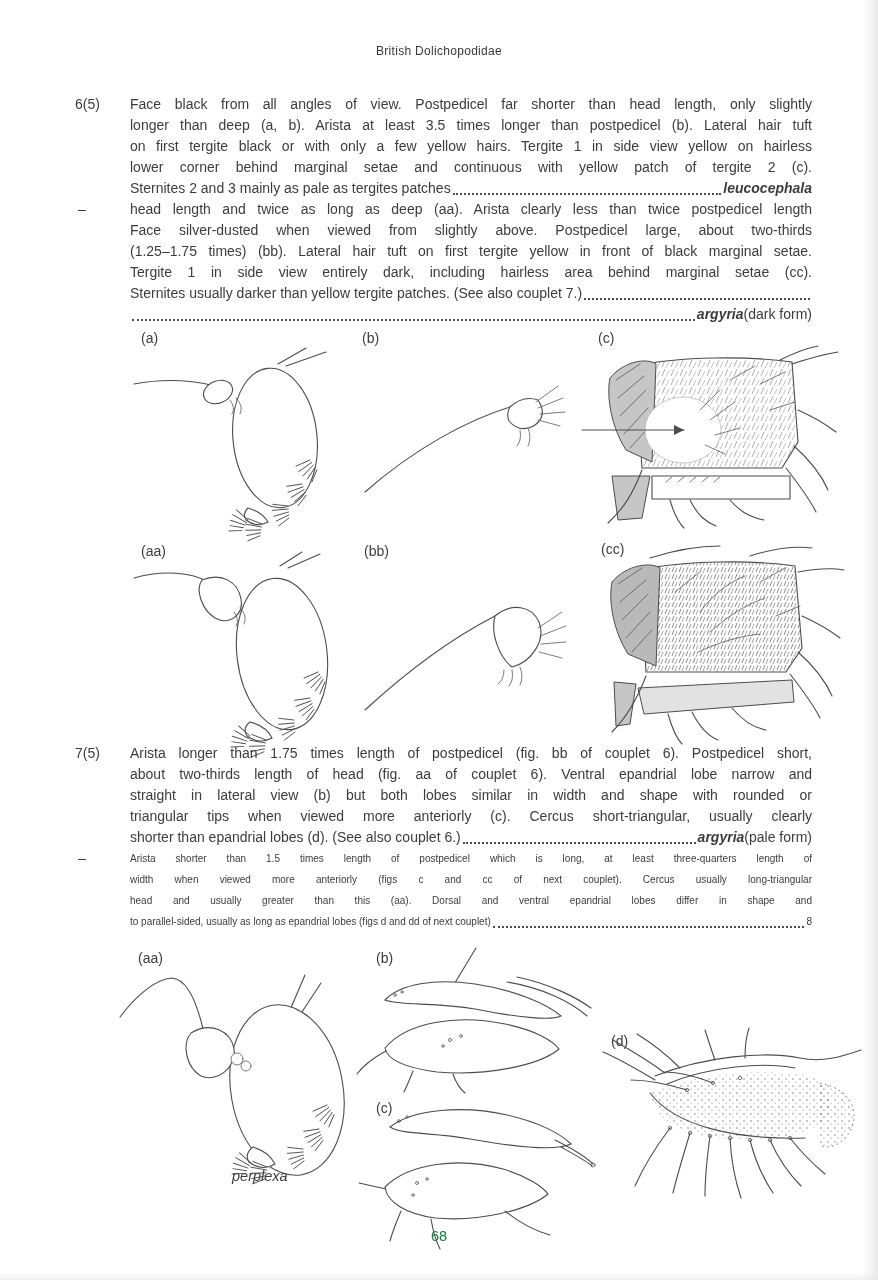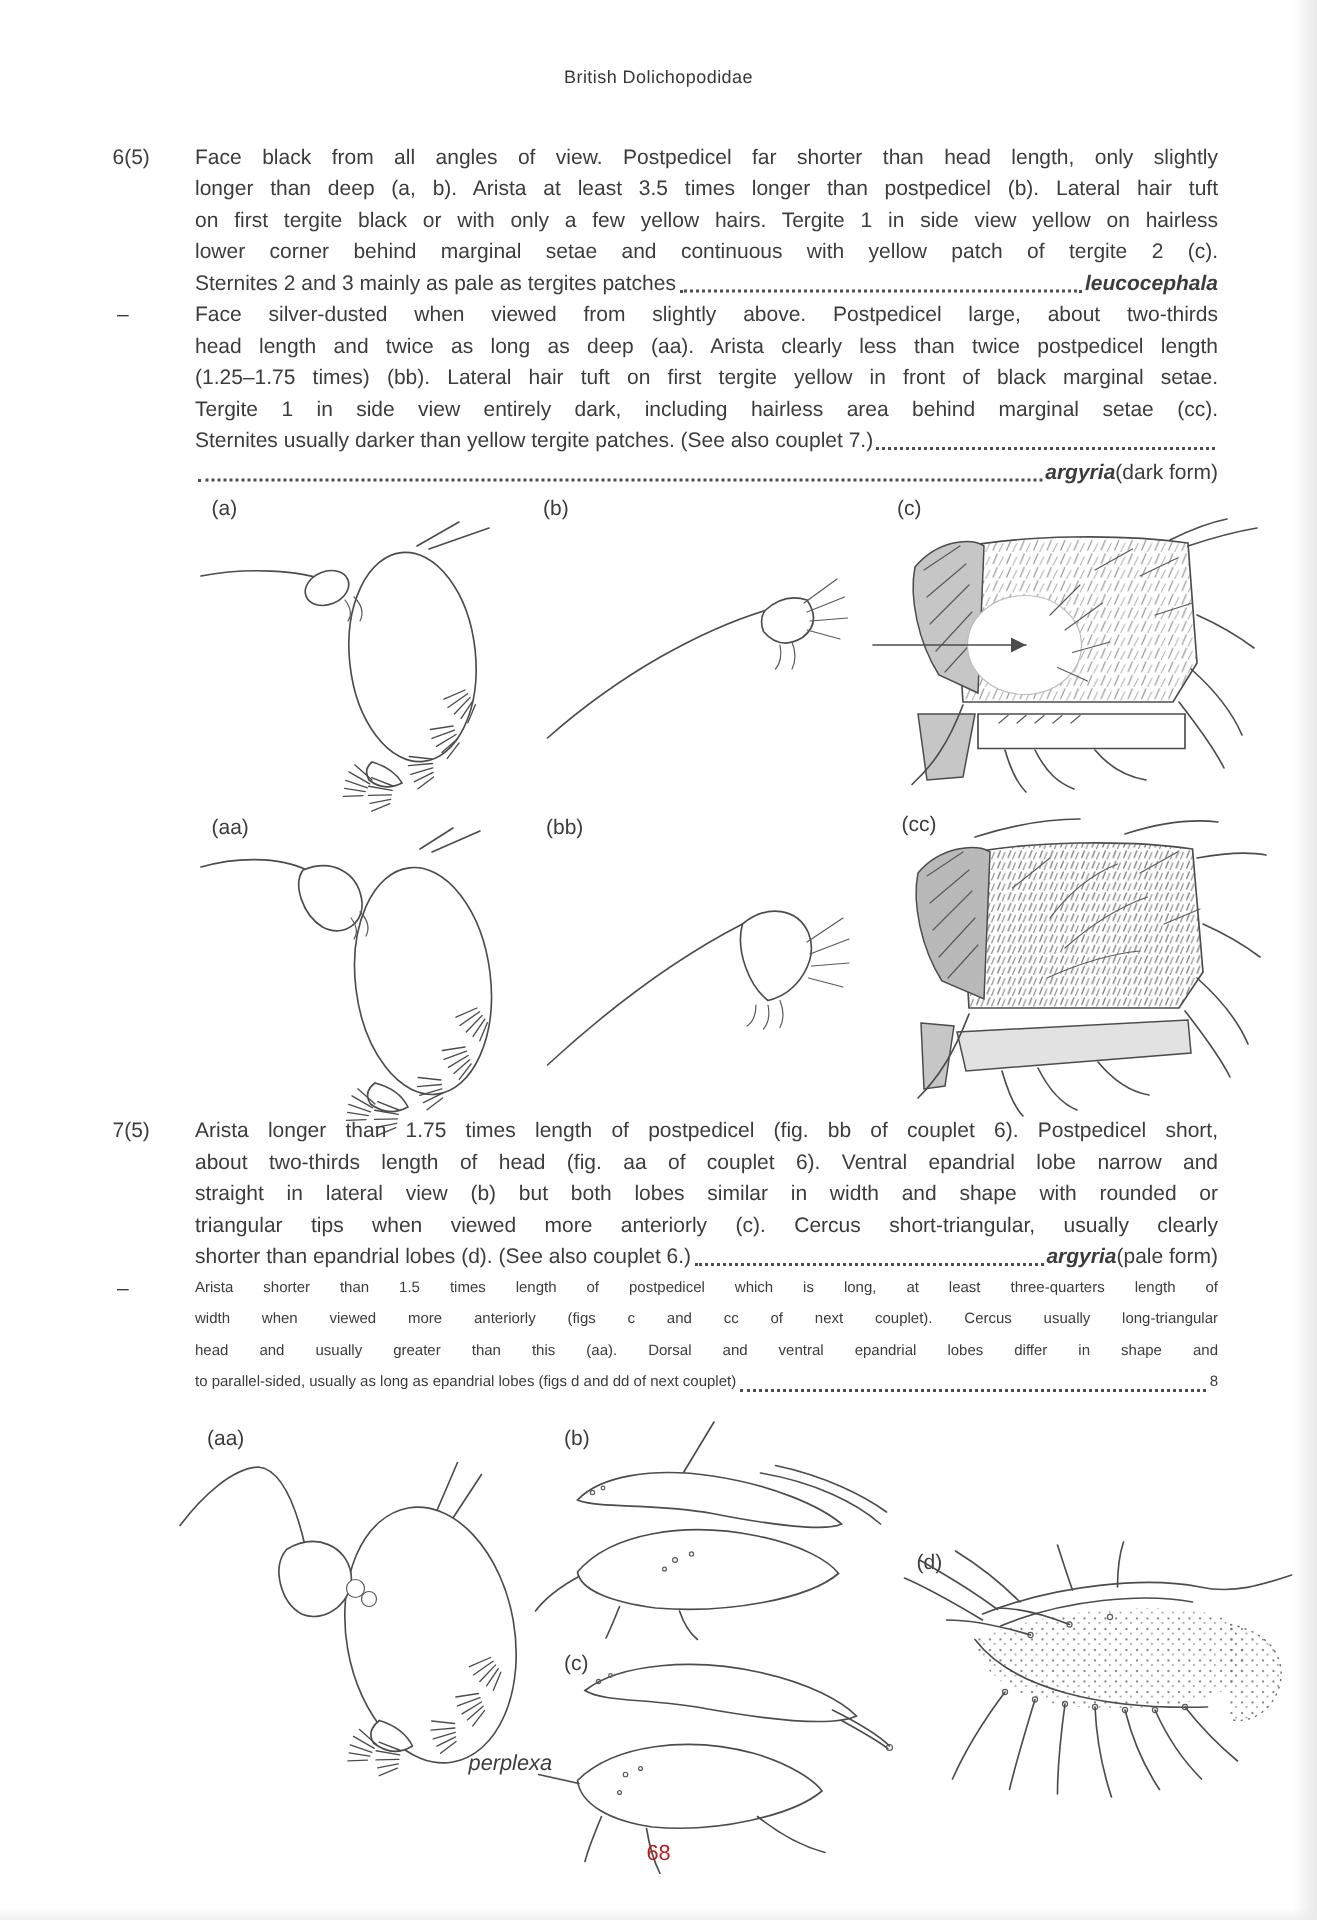--- a/index.html
+++ b/index.html
@@ -42,21 +42,21 @@
   .lead-line .pre{white-space:nowrap;}
   .leader{
     flex:1 1 auto;border-bottom:2px dotted #4d4d4d;
     height:15px;margin:0 2px;min-width:8px;
   }
   .species{font-weight:bold;font-style:italic;white-space:nowrap;}
   .plain-tail{white-space:nowrap;}
   .c7b{font-size:10px;}
   .figlabel{position:absolute;font-size:14px;color:#3c3c3c;}
   .caption{position:absolute;font-style:italic;font-size:14.5px;color:#3c3c3c;}
-  .pageno{position:absolute;top:1228px;left:0;width:878px;text-align:center;font-size:14.5px;color:#b91c1c;}
+  .pageno{position:absolute;top:1228px;left:0;width:878px;text-align:center;font-size:14.5px;color:#15803d;}
   svg.fig{position:absolute;overflow:visible;}
   svg.fig *{vector-effect:non-scaling-stroke;}
   .ln{stroke:#4c4c4c;stroke-width:1.1;fill:none;stroke-linecap:round;}
   .lnthin{stroke:#5a5a5a;stroke-width:.8;fill:none;stroke-linecap:round;}
   .fillw{fill:#ffffff;}
   .shade{fill:#c6c6c6;}
   .shadelt{fill:#e2e2e2;}
 </style>
 </head>
 <body>
@@ -97,22 +97,22 @@
       <div class="jline">on first tergite black or with only a few yellow hairs. Tergite 1 in side view yellow on hairless</div>
       <div class="jline">lower corner behind marginal setae and continuous with yellow patch of tergite 2 (c).</div>
       <div class="lead-line">
         <span class="pre">Sternites 2 and 3 mainly as pale as tergites patches</span>
         <span class="leader"></span>
         <span class="species">leucocephala</span>
       </div>
     </div>
     <div class="num dashm">–</div>
     <div class="entry">
+      <div class="jline">head length and twice as long as deep (aa). Arista clearly less than twice postpedicel length</div>
       <div class="jline">Face silver-dusted when viewed from slightly above. Postpedicel large, about two-thirds</div>
-      <div class="jline">head length and twice as long as deep (aa). Arista clearly less than twice postpedicel length</div>
       <div class="jline">(1.25–1.75 times) (bb). Lateral hair tuft on first tergite yellow in front of black marginal setae.</div>
       <div class="jline">Tergite 1 in side view entirely dark, including hairless area behind marginal setae (cc).</div>
       <div class="lead-line">
         <span class="pre">Sternites usually darker than yellow tergite patches. (See also couplet 7.)</span>
         <span class="leader"></span>
       </div>
       <div class="lead-line">
         <span class="leader"></span>
         <span class="species">argyria</span>
         <span class="plain-tail"> (dark form)</span>
@@ -237,21 +237,21 @@
     <path class="ln fillw" d="M76,78 C96,66 116,76 119,94 C122,112 102,128 86,121 C72,113 66,90 76,78 Z"></path>
     <circle class="lnthin fillw" cx="122" cy="104" r="6"></circle>
     <circle class="lnthin fillw" cx="131" cy="111" r="5"></circle>
     <use href="#hairfan" transform="translate(212,150) rotate(55)"></use>
     <use href="#hairfan" transform="translate(204,174) rotate(70)"></use>
     <use href="#hairfan" transform="translate(188,194) rotate(85)"></use>
     <path class="ln fillw" d="M138,192 q16,5 22,17 q-13,8 -26,-2 q-5,-8 4,-15 z"></path>
     <use href="#hairfan" transform="translate(136,208) rotate(120)"></use>
     <use href="#hairfan" transform="translate(152,212) rotate(100)"></use>
   </svg>
-  <span class="caption" style="left:248px;top:1168px;width:120px;text-align:right">perplexa</span>
+  <span class="caption" style="left:232px;top:1168px;width:120px;text-align:left">perplexa</span>
 
   <svg class="fig" style="left:355px;top:948px" width="240" height="145" viewBox="0 0 240 145">
     <line class="ln" x1="121" y1="0" x2="92" y2="48"></line>
     <polygon points="92,48 94,37 101,43" fill="#4c4c4c"></polygon>
     <path class="ln fillw" d="M30,52 C45,36 80,30 120,36 C160,42 192,56 206,68 C196,73 160,69 120,61 C80,54 45,58 30,52 Z"></path>
     <circle class="lnthin" cx="40" cy="47" r="1.4"></circle>
       <circle class="lnthin" cx="47" cy="44" r="1.2"></circle>
     <path class="ln" d="M152,34 C188,40 216,54 232,68 M162,29 C196,36 222,50 236,60"></path>
     <path class="ln fillw" d="M30,100 C52,74 102,66 150,76 C180,82 198,93 204,101 C184,118 130,128 82,124 C52,120 32,112 30,100 Z"></path>
     <circle class="lnthin" cx="95" cy="92" r="1.6"></circle>

